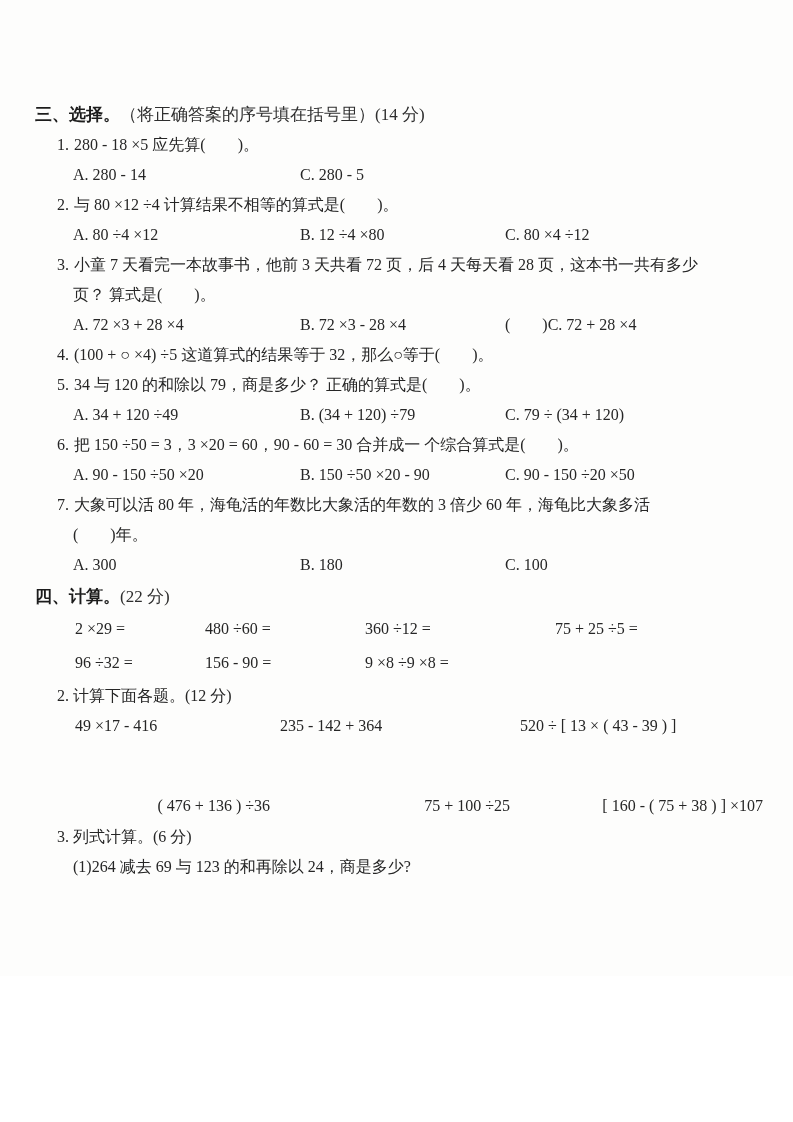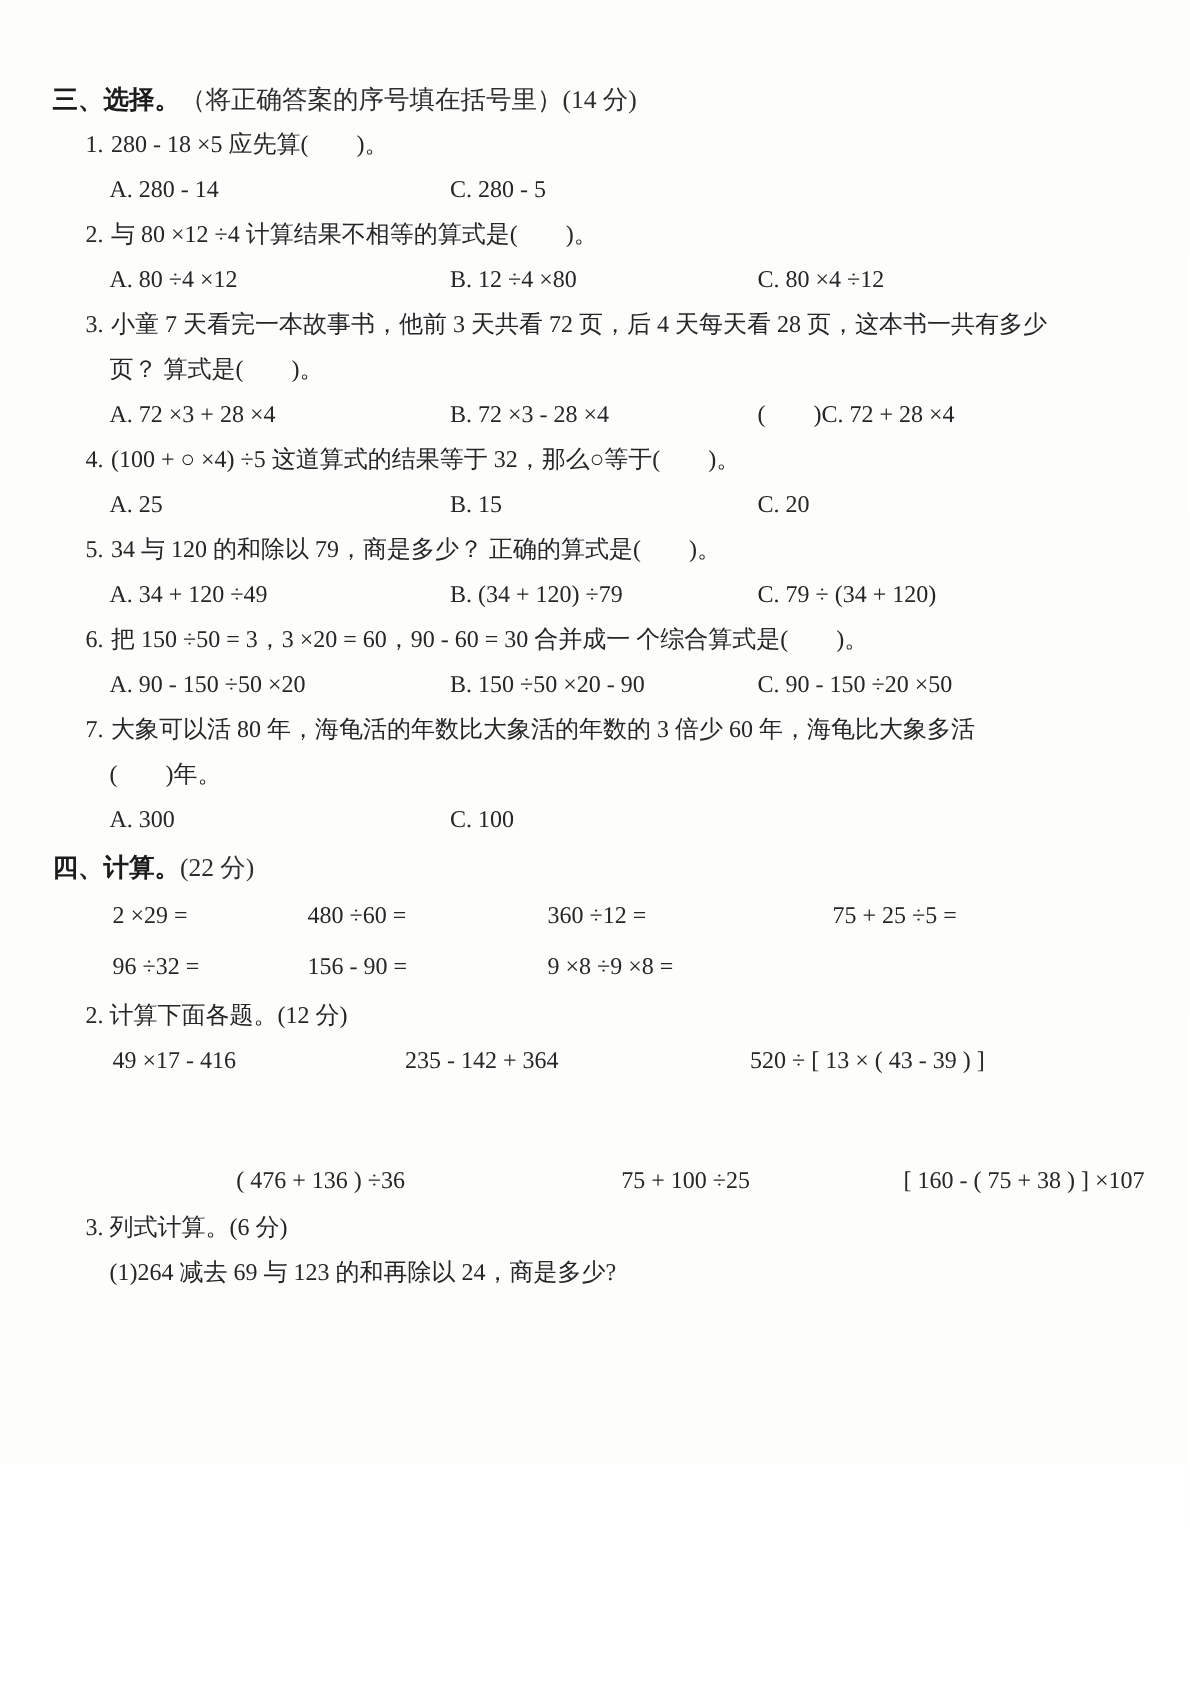--- a/index.html
+++ b/index.html
@@ -1,37 +1,37 @@
 <!DOCTYPE html>
 <html><head>
 <meta charset="utf-8">
 <style>
   html,body{margin:0;padding:0;background:#ffffff;}
   .page{
     position:relative;
     width:793px;height:976px;
     background:#fdfdfc;
     box-sizing:border-box;
-    padding:52px 30px 0 35px;
+    padding:100px 30px 0 35px;
     font-family:"Liberation Serif","DejaVu Serif",serif;
     color:#262626;
     font-size:16px;
     overflow:hidden;
   }
   .sec-heading{line-height:30px;font-size:17px;}
   .sec-heading .hd-bold{font-weight:700;font-family:"Liberation Sans","DejaVu Sans",sans-serif;color:#1c1c1c;}
   .sec-heading .hd-rest{font-weight:400;color:#2e2e2e;}
   .q-line{padding-left:22px;line-height:30px;}
   .q-num{margin-right:5px;}
   .q-cont{padding-left:38px;line-height:30px;}
   .opts{display:grid;grid-template-columns:227px 205px 1fr;padding-left:38px;line-height:30px;}
   .opt{white-space:nowrap;}
   .part-label{padding-left:22px;line-height:31px;}
   .oral-row{display:grid;grid-template-columns:130px 160px 190px 1fr;padding-left:40px;line-height:34px;}
-  .calc-row{display:grid;grid-template-columns:195px 230px 1fr;padding-left:40px;line-height:30px;}
+  .calc-row{display:grid;grid-template-columns:195px 230px 1fr;padding-left:40px;line-height:30px;gap:10px;}
   .calc-row.gap1{margin-bottom:50px;}
   .calc-row.gap2{text-align:right;}
   .expr{white-space:nowrap;}
   .sec4{margin-top:2px;}
 </style>
 </head>
 <body>
 
 <div class="page">
 
@@ -61,25 +61,20 @@
     <div class="q-cont">页？ 算式是(　　)。</div>
     <div class="opts">
       <span class="opt">A. 72 ×3 + 28 ×4</span>
       <span class="opt">B. 72 ×3 - 28 ×4</span>
       <span class="opt">(　　)C. 72 + 28 ×4</span>
     </div>
   </div>
 
   <div>
     <div class="q-line"><span class="q-num">4.</span><span>(100 + ○ ×4) ÷5 这道算式的结果等于 32，那么○等于(　　)。</span></div>
-    <div class="opts">
-      <span class="opt">A. 25</span>
-      <span class="opt">B. 15</span>
-      <span class="opt">C. 20</span>
-    </div>
   </div>
 
   <div>
     <div class="q-line"><span class="q-num">5.</span><span>34 与 120 的和除以 79，商是多少？ 正确的算式是(　　)。</span></div>
     <div class="opts">
       <span class="opt">A. 34 + 120 ÷49</span>
       <span class="opt">B. (34 + 120) ÷79</span>
       <span class="opt">C. 79 ÷ (34 + 120)</span>
     </div>
   </div>
@@ -91,20 +86,21 @@
       <span class="opt">B. 150 ÷50 ×20 - 90</span>
       <span class="opt">C. 90 - 150 ÷20 ×50</span>
     </div>
   </div>
 
   <div>
     <div class="q-line"><span class="q-num">7.</span><span>大象可以活 80 年，海龟活的年数比大象活的年数的 3 倍少 60 年，海龟比大象多活</span></div>
     <div class="q-cont">(　　)年。</div>
     <div class="opts">
       <span class="opt">A. 300</span>
+      <span class="opt">B. 180</span>
       <span class="opt">C. 100</span>
     </div>
   </div>
 
   <div class="sec4">
     <div class="sec-heading">
       <span class="hd-bold">四、计算。</span><span class="hd-rest">(22 分)</span>
     </div>
 
     <div class="oral-row">

